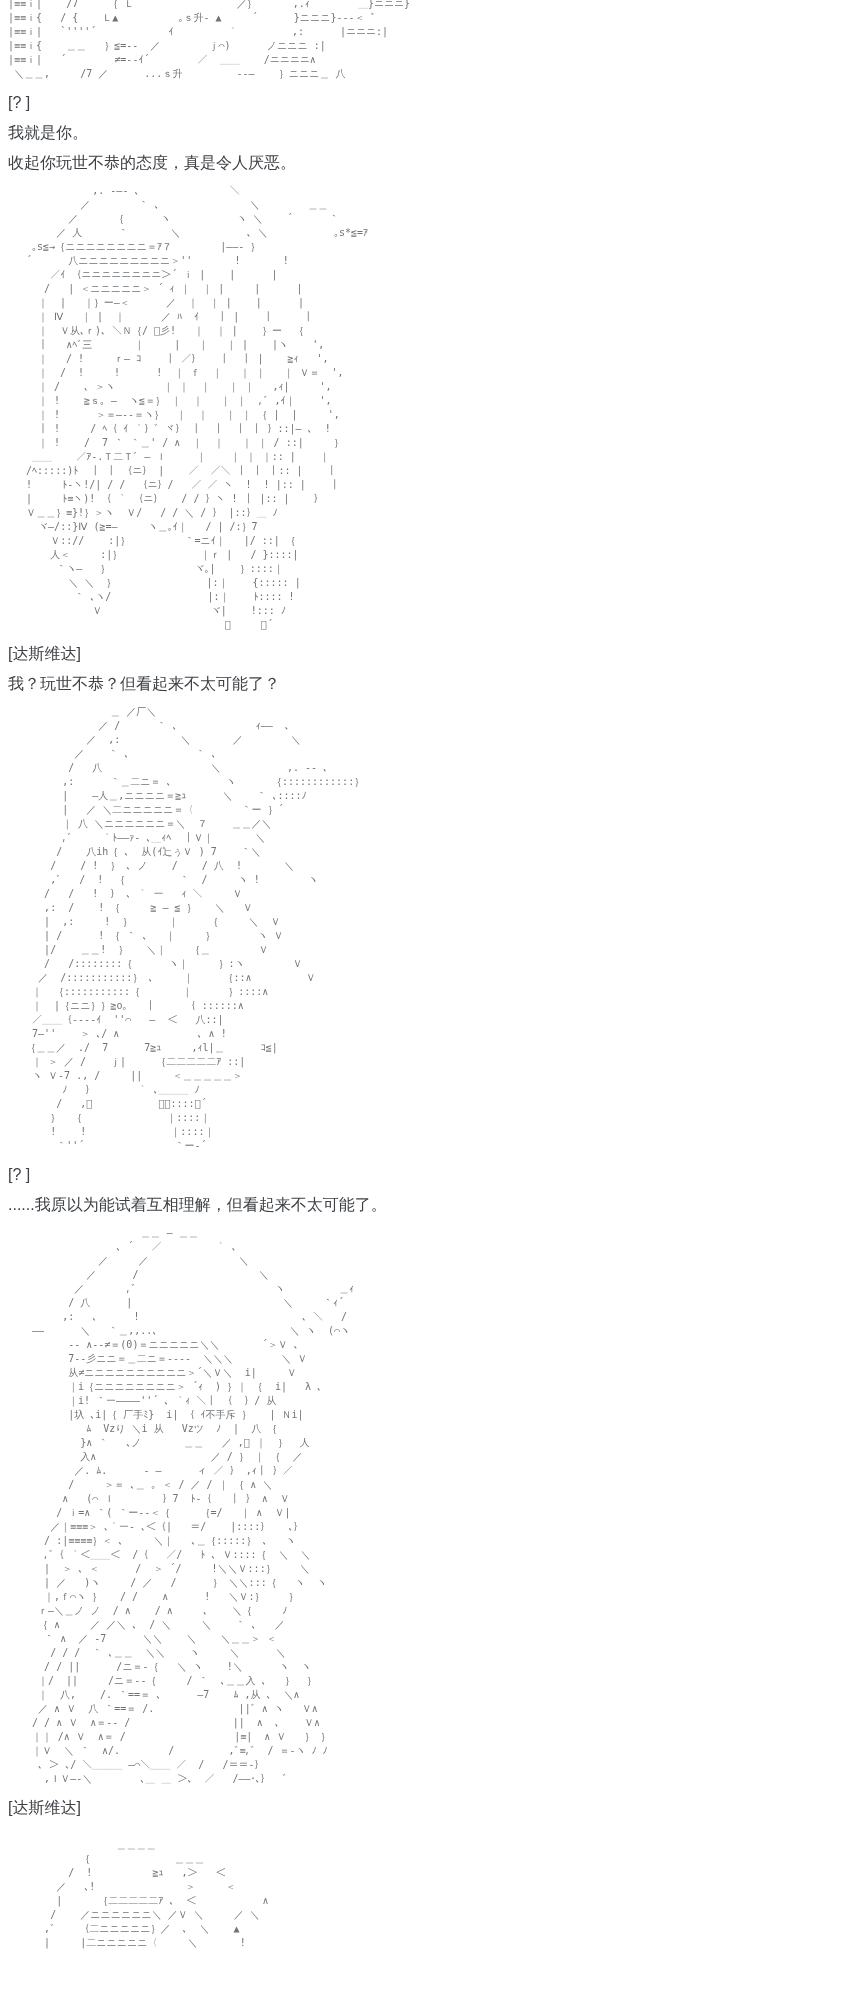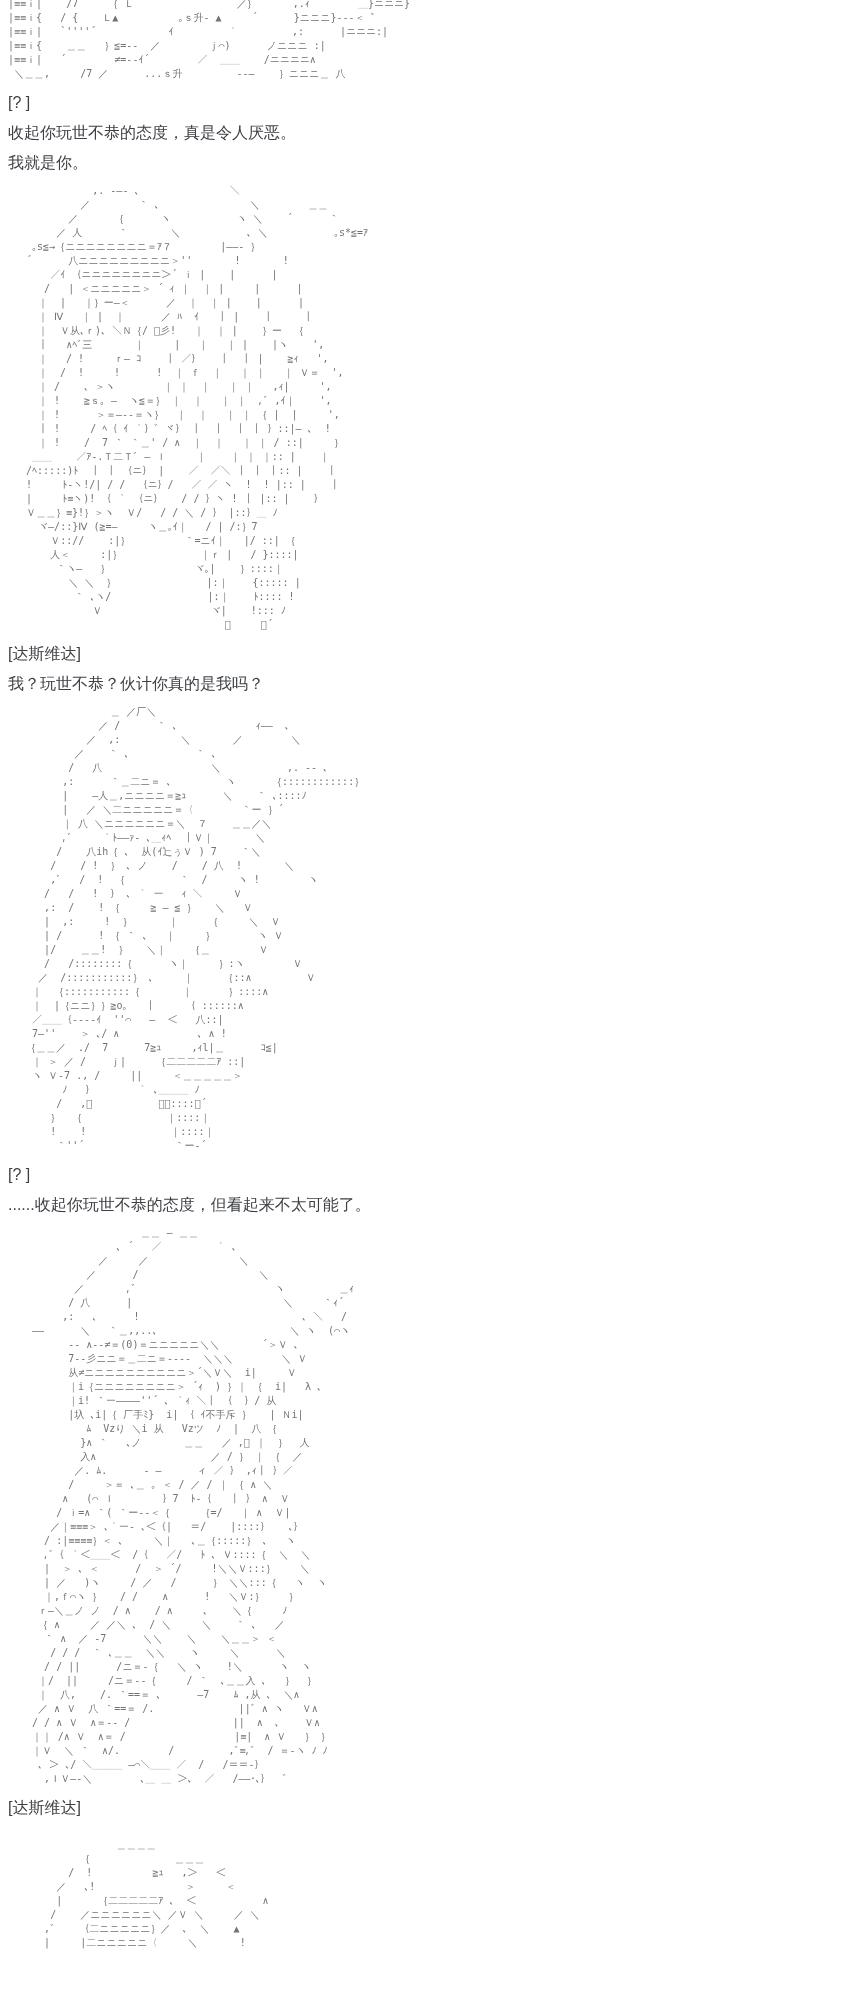--- a/index.html
+++ b/index.html
@@ -42,22 +42,22 @@
 <div class="page">
 
   <pre class="aa aa-top">|≡≡ｉ|    /7   ´ ｛ Ｌ                 ／｝      ,.ｨ        ＿}ニニニ}
 |≡≡ｉ{   / {    Ｌ▲          ｡ｓ升‐ ▲     ´      }ニニニ}---＜ ﾟ
 |≡≡ｉ|   `''''´            ｲ         ｀         ,:      |ニニニ:|
 |≡≡ｉ{    ＿＿   ｝≦=--  ／        ｊ⌒)      ノニニニ :|
 |≡≡ｉ|   ´        ≠=--ｲ´        ／  ＿＿    /ニニニニ∧
  ＼＿＿,     /7 ／      ...ｓ升         --―    ｝ニニニ＿ 八</pre>
 
   <p class="story">[? ]</p>
+  <p class="story">我就是你。</p>
   <p class="story">收起你玩世不恭的态度，真是令人厌恶。</p>
-  <p class="story">我就是你。</p>
 
   <pre class="aa">              ,. -―- ､               ＼
             ／        ｀ ､               ＼        ＿＿
           ／      ｛      ヽ           ヽ ＼    ´      ｀
         ／ 人      ｀       ＼           ､ ＼           ｡s*≦=ｱ
     ｡s≦→｛ニニニニニニニニ＝ｱ７        |――‐ ｝
    ´      八ニニニニニニニニニ＞''       !       !
        ／ｲ ｛ニニニニニニニニ＞´ ｉ |    |      |
       /   | ＜ニニニニニ＞ ´ ｨ ｜  ｜ |     |      |
      ｜  |   ｜｝ー―＜      ／  ｜  ｜ |    |      |
@@ -79,21 +79,21 @@
      ヾ―/::}Ⅳ (≧=―     ヽ＿｡ｲ｜   / | /:｝7
        Ｖ:://    :|｝         ｀=ニｲ｜   |/ ::| ｛
        人＜     :|｝             ｜ｒ |   / }::::|
         ｀ヽ―   ｝              ヾ｡|    ｝::::｜
           ＼ ＼  ｝               |:｜    {::::: |
            ｀ ､ヽ/                |:｜    ﾄ:::: !
               Ｖ                  ヾ|    !::: ﾉ
                                     ﾞ     ｀´</pre>
 
   <p class="story">[达斯维达]</p>
-  <p class="story">我？玩世不恭？伙计你真的是我吗？</p>
+  <p class="story">我？玩世不恭？但看起来不太可能了？</p>
 
   <pre class="aa">                 ＿ ／厂＼
                ／ /      ｀ ､             ｨ――  ､
              ／  ,:          ＼       ／        ＼
            ／    ｀ ､           ｀ ､
           /   八                  ＼           ,. -‐ ､
          ,:      ｀＿二ニ＝ ､         ヽ      ｛::::::::::::｝
          |    ―人＿,ニニニニ＝≧ｭ      ＼    ｀ ､::::ﾉ
          |   ／ ＼二ニニニニニ＝〈        ｀ー ｝´
          ｜ 八 ＼ニニニニニニ＝＼  ７    ＿＿／＼
@@ -115,21 +115,21 @@
    ｛＿＿／  ./  7      7≧ｭ     ,ｨl|＿      ｺ≦|
     ｜ ＞ ／ /    ｊ|     ｛二二二二二ｱ ::|
     ヽ Ｖ-7 ., /     ||     ＜＿＿＿＿＿＞
          ﾉ   ｝       ｀ ､＿＿＿ ﾉ
         /   ,ﾞ           ｀｜::::｜´
        ｝  ｛              ｜::::｜
        !    !              ｜::::｜
         ｀''´               ｀ー‐´</pre>
 
   <p class="story">[? ]</p>
-  <p class="story">......收起你玩世不恭的态度，但看起来不太可能了。</p>
+  <p class="story">......我原以为能试着互相理解，但看起来不太可能了。</p>
 
   <pre class="aa">                      ＿＿ ― ＿＿
                   ､ ´   ／         ｀ ､
                ／     ／               ＼
              ／      /                    ＼
            ／       ,ﾞ                       ヽ         ＿ｨ
           / 八      |                         ＼     ｀ｨ´
          ,:   ､      !                           ､ ＼   /
     ――      ＼   ｀＿,,..､                      ＼ ヽ  (⌒ヽ
           -- ∧--≠＝(0)＝ニニニニニ＼＼       ´＞Ｖ ､

